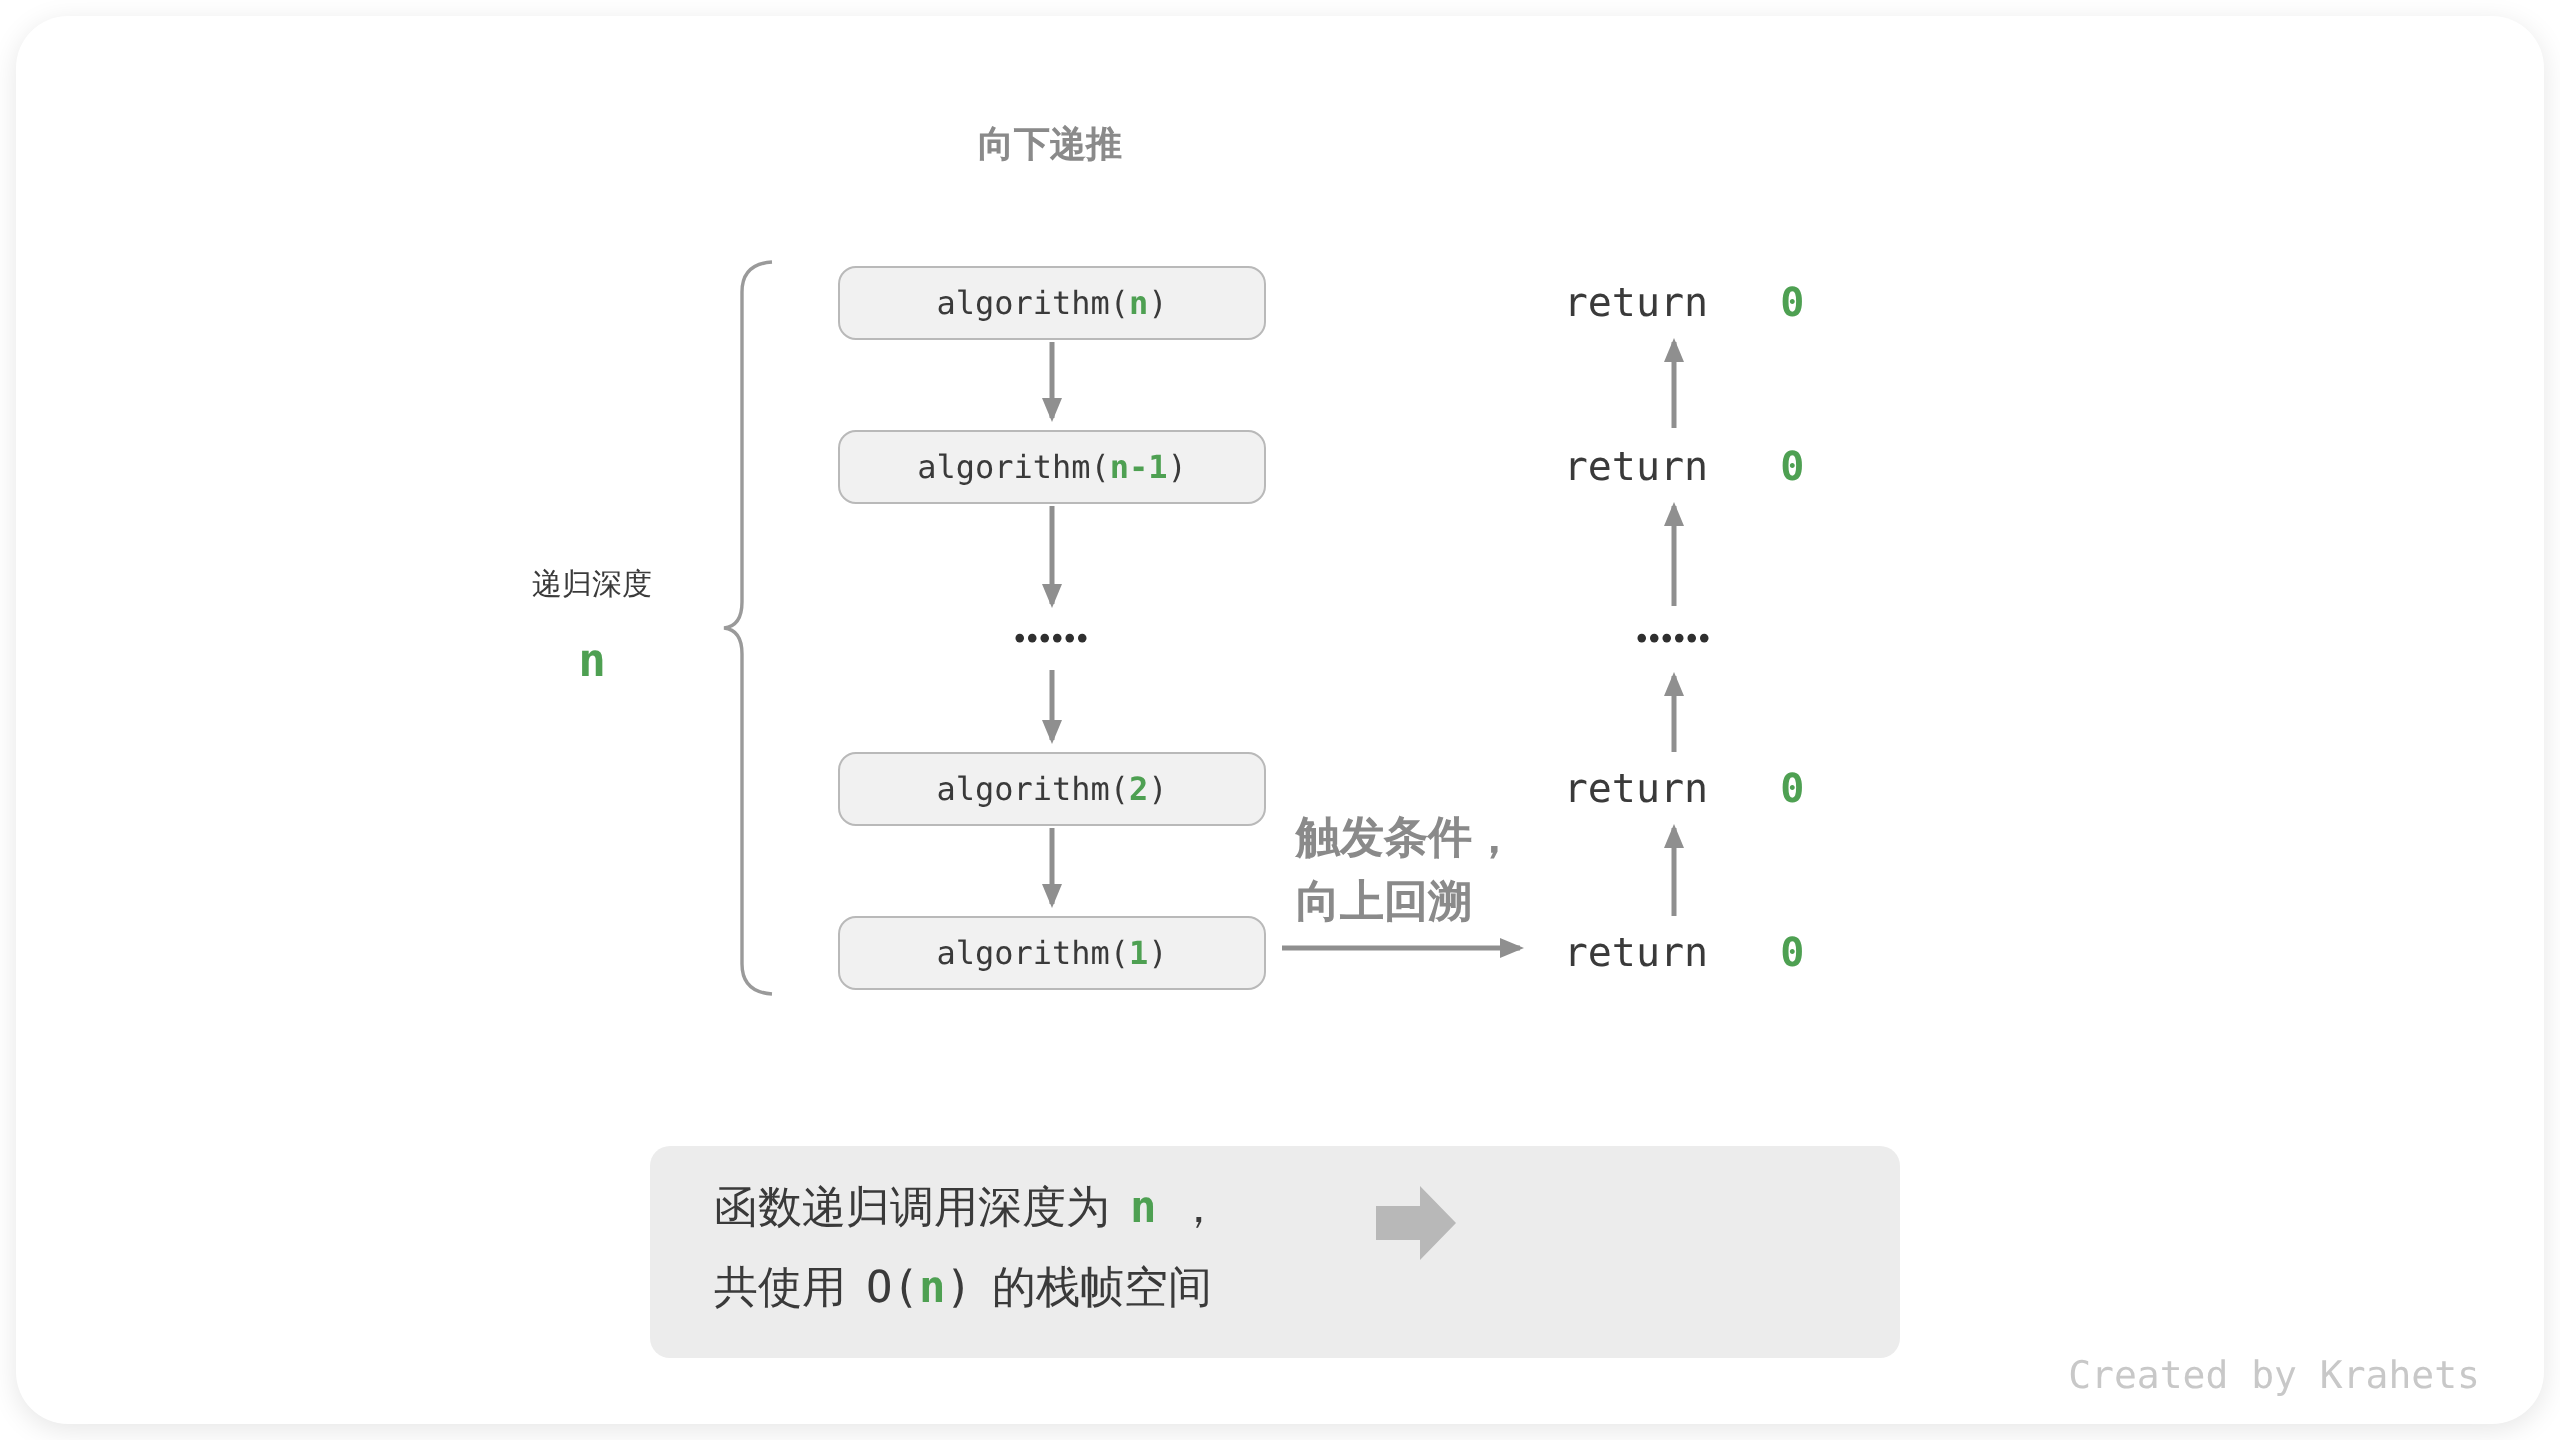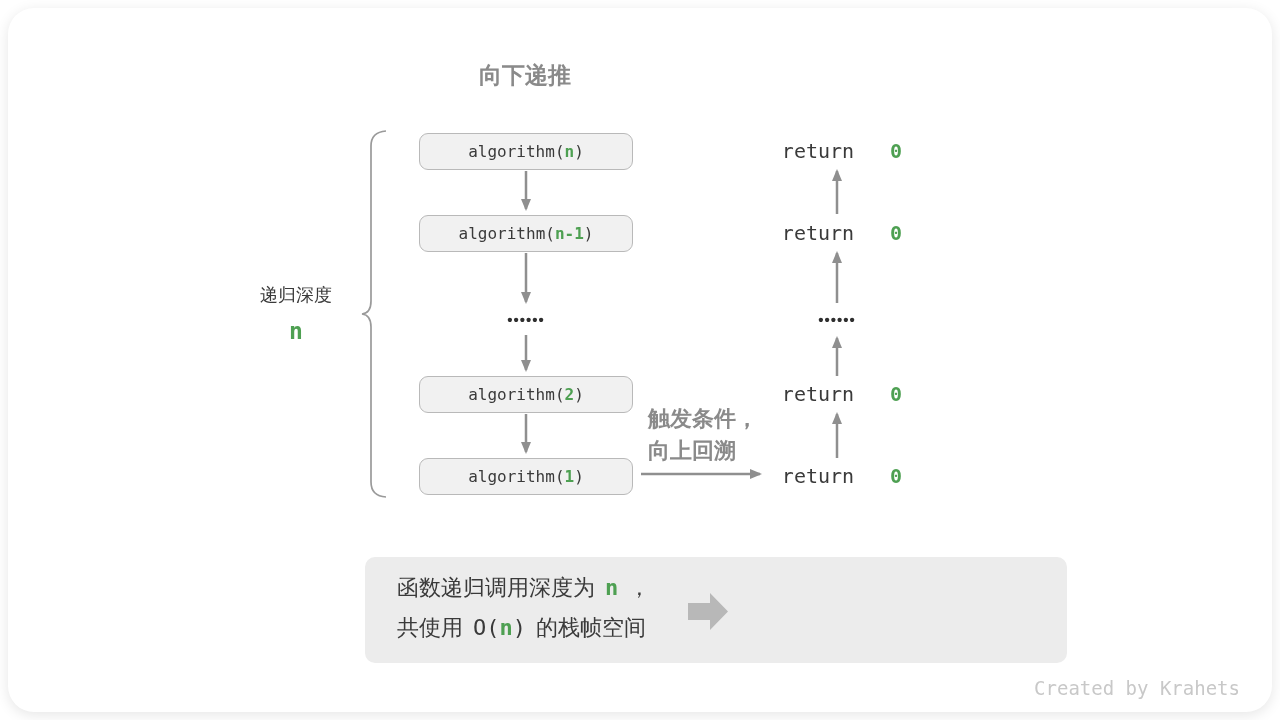--- a/index.html
+++ b/index.html
@@ -7,35 +7,35 @@
     --arrow-gray:#8f8f8f; --box-bg:#f1f1f1; --box-border:#b9b9b9;
     --summary-bg:#ececec; --footer-gray:#c8c8c8; --block-arrow:#b8b8b8;
   }
   *{margin:0;padding:0;box-sizing:border-box;}
   html,body{width:1280px;height:720px;background:#fff;overflow:hidden;
     font-family:"Liberation Sans","DejaVu Sans",sans-serif;}
   #canvas{position:absolute;left:0;top:0;width:1280px;height:720px;}
   .card{position:absolute;left:8px;top:8px;right:8px;bottom:8px;background:#fff;
     border-radius:26px;box-shadow:0 3px 14px rgba(0,0,0,0.10);}
   .abs{position:absolute;}
-  .hdr{font-size:23px;font-weight:bold;color:var(--text-gray);text-align:center;width:200px;}
+  .hdr{font-size:18px;font-weight:bold;color:var(--text-gray);text-align:center;width:200px;}
   .mono{font-family:"DejaVu Sans Mono","Liberation Mono",monospace;}
   .g{color:var(--green);font-weight:bold;}
   .callbox{left:419px;width:214px;height:37px;background:var(--box-bg);
     border:1.5px solid var(--box-border);border-radius:9px;display:flex;
     align-items:center;justify-content:center;font-size:16px;color:var(--text-dark);}
   .retrow{left:762px;width:160px;height:26px;text-align:center;font-size:20px;
     color:var(--text-dark);display:flex;align-items:center;justify-content:center;gap:12px;}
   .retrow .zero{margin-left:24px;}
   .dots{width:160px;height:24px;text-align:center;font-size:15px;font-weight:bold;
     color:#2f2f2f;letter-spacing:1px;line-height:24px;}
-  .depth-label{left:232px;top:283px;width:128px;text-align:center;font-size:18px;color:var(--text-dark);}
+  .depth-label{left:232px;top:283px;width:128px;text-align:center;font-size:15px;color:var(--text-dark);}
   .depth-var{left:236px;top:318px;width:120px;text-align:center;font-size:23px;}
   .note{left:648px;font-size:22px;font-weight:bold;color:var(--text-gray);}
-  .summary{left:325px;top:557px;width:702px;height:106px;background:var(--summary-bg);border-radius:10px;margin-left:40px;}
+  .summary{left:325px;top:573px;width:625px;height:106px;background:var(--summary-bg);border-radius:10px;}
   .sum-line{position:absolute;left:32px;font-size:22px;color:var(--text-dark);white-space:nowrap;}
   .sum-line .mono{font-size:22px;}
   .sum-right{position:absolute;left:358px;width:300px;text-align:center;white-space:nowrap;}
   .sum-title{font-size:22px;font-weight:bold;color:var(--text-dark);}
   .sum-result{font-size:23px;font-weight:bold;color:var(--blue);}
   .footer{left:1000px;top:677px;width:240px;text-align:right;font-size:19px;color:var(--footer-gray);}
   svg.overlay{position:absolute;left:0;top:0;width:1280px;height:720px;pointer-events:none;}
   .aline{stroke:var(--arrow-gray);stroke-width:2.5;}
   .brace{stroke:#9a9a9a;stroke-width:1.7;fill:none;}
 </style>

